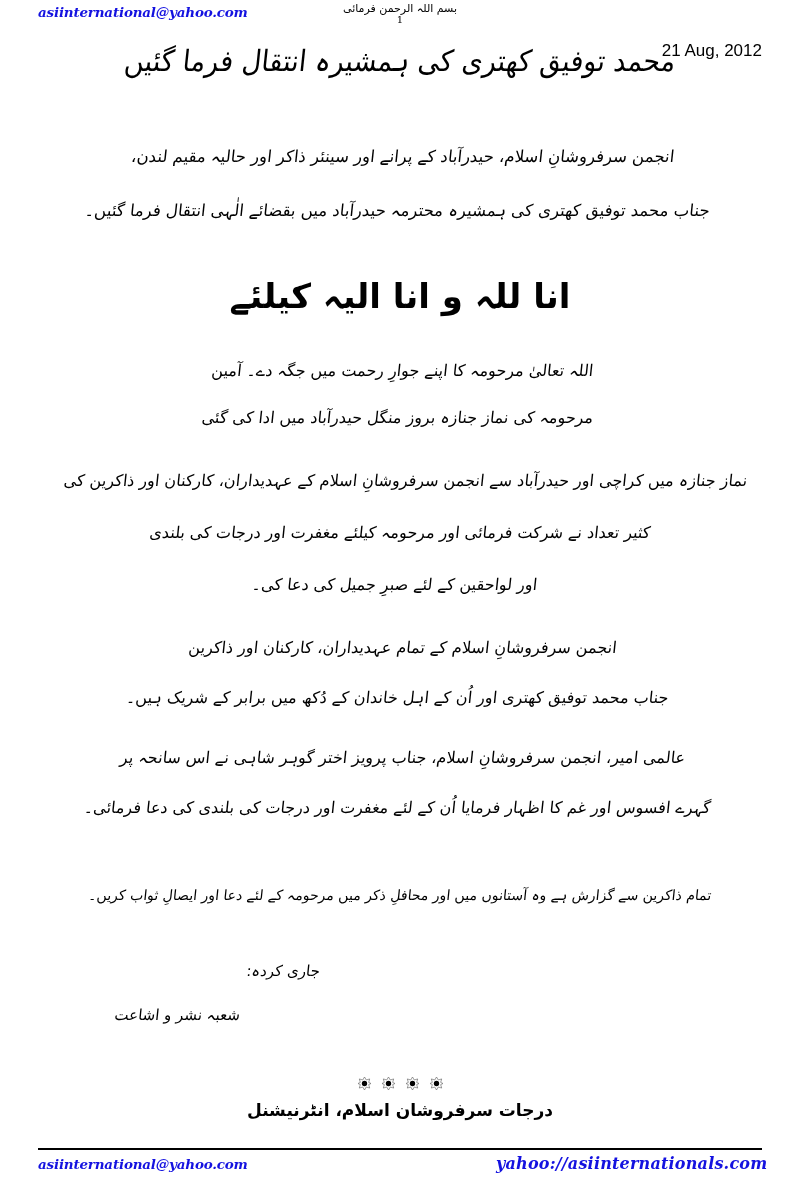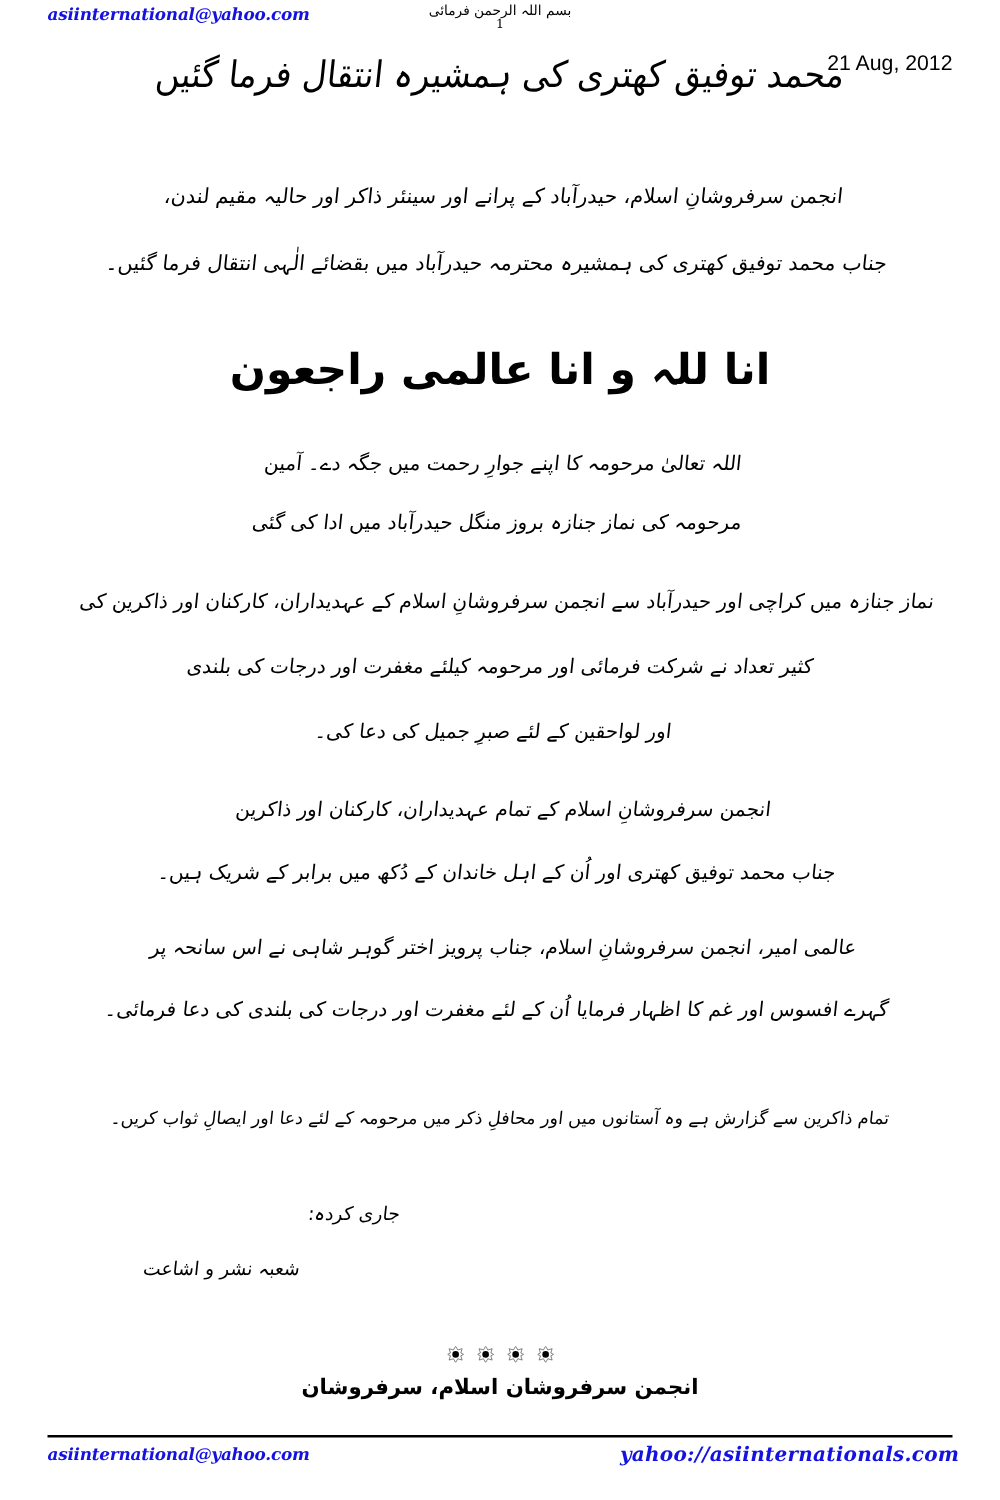--- a/index.html
+++ b/index.html
@@ -290,21 +290,21 @@
     <div class="hdr-title">محمد توفیق کھتری کی ہمشیرہ انتقال فرما گئیں</div>
   </div>
 
   <div class="body-area">
 
     <div class="para p-intro">
       <span class="ln">انجمن سرفروشانِ اسلام، حیدرآباد کے پرانے اور سینئر ذاکر اور حالیہ مقیم لندن،</span>
       <span class="ln">جناب محمد توفیق کھتری کی ہمشیرہ محترمہ حیدرآباد میں بقضائے الٰہی انتقال فرما گئیں۔</span>
     </div>
 
-    <div class="p-arabic">انا للہ و انا عالمی راجعون</div>
+    <div class="p-arabic">انا للہ و انا الیہ کیلئے</div>
 
     <div class="para p-dua">
       <span class="ln">اللہ تعالیٰ مرحومہ کا اپنے جوارِ رحمت میں جگہ دے۔ آمین</span>
       <span class="ln">مرحومہ کی نماز جنازہ بروز منگل حیدرآباد میں ادا کی گئی</span>
     </div>
 
     <div class="para p-janaza">
       <span class="ln">نماز جنازہ میں کراچی اور حیدرآباد سے انجمن سرفروشانِ اسلام کے عہدیداران، کارکنان اور ذاکرین کی</span>
       <span class="ln">کثیر تعداد نے شرکت فرمائی اور مرحومہ کیلئے مغفرت اور درجات کی بلندی</span>
       <span class="ln">اور لواحقین کے لئے صبرِ جمیل کی دعا کی۔</span>
@@ -351,21 +351,21 @@
       </svg>
     </span>
     <span class="orn">
       <svg width="13" height="13" viewBox="0 0 20 20">
         <polygon points="10,0 12.7,4.6 18,3 16.4,8.3 20,10 16.4,11.7 18,17 12.7,15.4 10,20 7.3,15.4 2,17 3.6,11.7 0,10 3.6,8.3 2,3 7.3,4.6" fill="#ffffff" stroke="#555555" stroke-width="0.9"></polygon>
         <circle cx="10" cy="10" r="4.1" fill="#000000"></circle>
       </svg>
     </span>
   </div>
 
-  <div class="org-name">انجمن سرفروشان اسلام، سرفروشان</div>
+  <div class="org-name">درجات سرفروشان اسلام، انٹرنیشنل</div>
 
   <div class="footer">
     <div class="footer-rule"></div>
     <div class="footer-email">asiinternational@yahoo.com</div>
     <div class="footer-url">yahoo://asiinternationals.com</div>
   </div>
 
 </div>
 
 </body></html>

